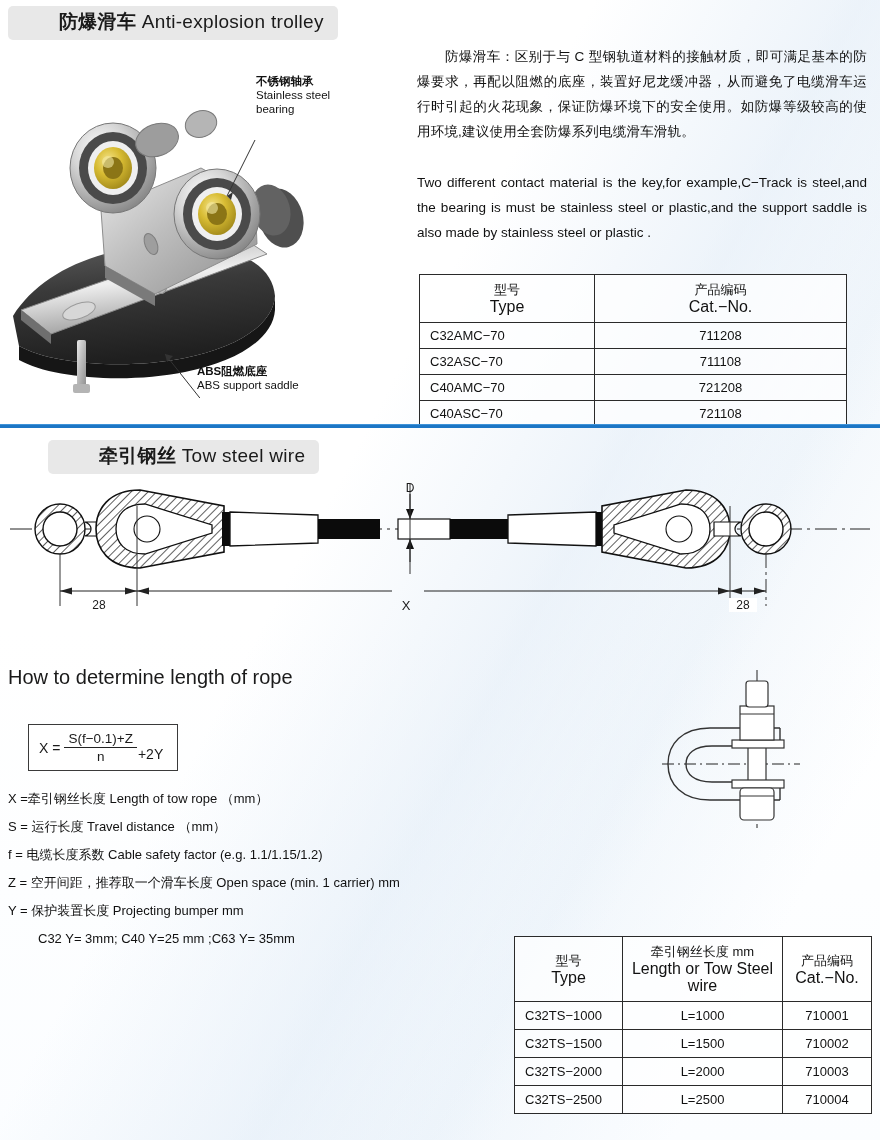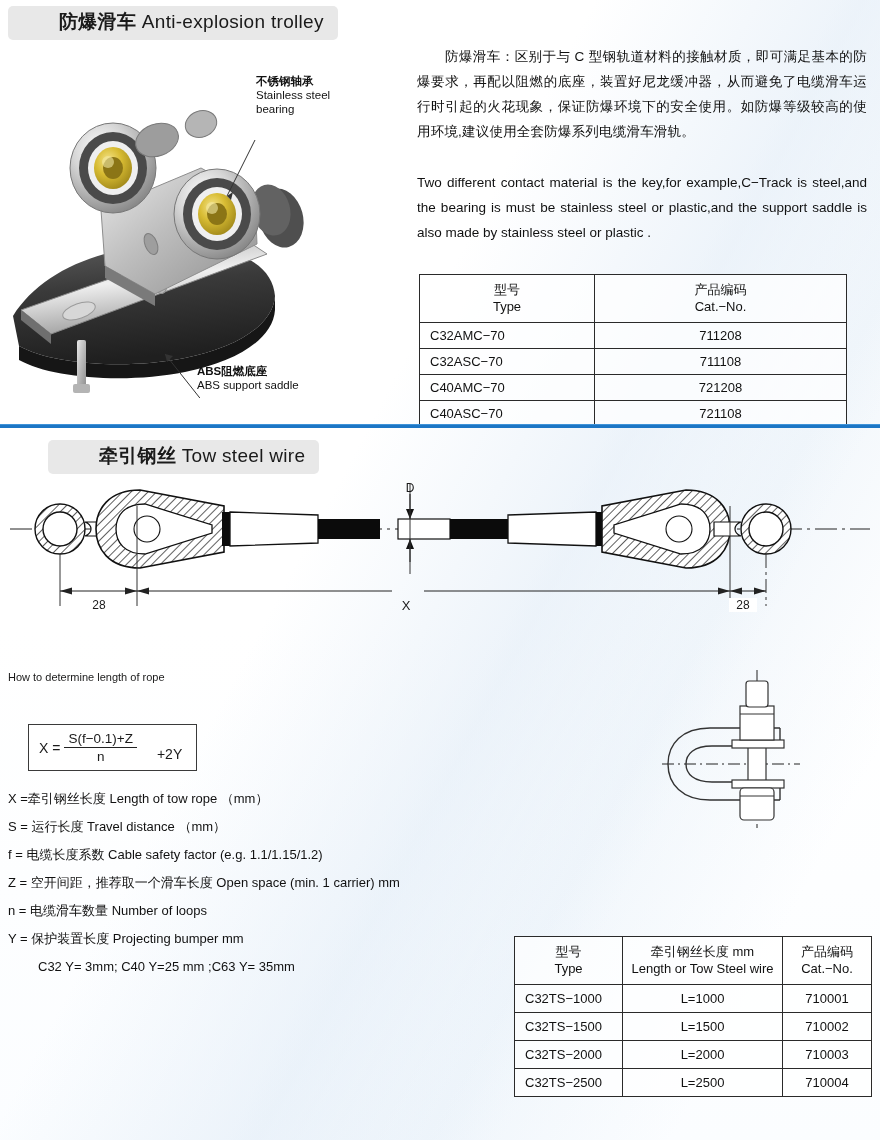--- a/index.html
+++ b/index.html
@@ -62,21 +62,21 @@
     font-size: 13px;
     color: #111;
     padding: 0;
   }
   table.spec th {
     text-align: center;
     line-height: 17px;
     padding: 6px 4px 7px;
   }
   table.spec th .cn { font-size: 13px; }
-  table.spec th .en { font-size: 13px; }
+  table.spec th .en { font-size: 16px; }
   table.spec td { text-align: center; height: 26px; }
   table.spec td.left { text-align: left; padding-left: 10px; }
 
   
   .callout-text {
     font-size: 11.5px;
     line-height: 14px;
     color: #111;
     white-space: nowrap;
   }
@@ -98,21 +98,21 @@
     vertical-align: middle;
     margin: 0 1px;
   }
   .frac .num { padding: 0 4px 1px; font-size: 13.5px; }
   .frac .den { border-top: 1px solid #222; padding: 1px 4px 0; font-size: 13.5px; width: 100%; text-align: center; }
 
   .deflist { font-size: 13px; line-height: 28px; color: #111; }
   .deflist .indent { padding-left: 30px; }
 
   .heading-cn { font-size: 14px; font-weight: 700; line-height: 20px; }
-  .heading-en { font-size: 11px; line-height: 22px; }
+  .heading-en { font-size: 20px; line-height: 22px; }
 </style>
 </head>
 <body>
 
 <div id="page">
 
   <div class="abs" style="left:8px; top:6px;">
     <div class="pill">
       <span class="cn">防爆滑车</span>
       <span>Anti-explosion trolley</span>
@@ -355,30 +355,29 @@
     <div class="heading-en">How to determine length of rope</div>
   </div>
 
   <div class="abs" style="left:28px; top:724px;">
     <div class="formula-box">
       <span style="margin-right:3px;">X =</span>
       <span class="frac">
         <span class="num">S(f−0.1)+Z</span>
         <span class="den">n</span>
       </span>
-      <span style="align-self:flex-end; padding-bottom:2px;margin-left:19px;">+2Y</span>
+      <span style="align-self:flex-end; padding-bottom:2px;">+2Y</span>
     </div>
   </div>
 
   <div class="abs deflist" style="left:8px; top:785px; width:470px;">
     <div>X =牵引钢丝长度 Length of tow rope （mm）</div>
     <div>S = 运行长度 Travel distance （mm）</div>
     <div>f = 电缆长度系数 Cable safety factor (e.g.  1.1/1.15/1.2)</div>
     <div>Z = 空开间距，推荐取一个滑车长度 Open space (min. 1 carrier) mm</div>
-    <div>n = 电缆滑车数量 Number of loops</div>
     <div>Y = 保护装置长度 Projecting bumper mm</div>
     <div class="indent">C32 Y= 3mm; C40 Y=25 mm ;C63 Y= 35mm</div>
   </div>
 
   <div class="abs" style="left:660px; top:668px; width:180px; height:200px;">
     <svg width="180" height="200" viewBox="0 0 180 200">
 
       <line x1="97" y1="2" x2="97" y2="160" stroke="#222" stroke-width="1" stroke-dasharray="12,4,2,4"></line>
 
       <line x1="2" y1="96" x2="140" y2="96" stroke="#222" stroke-width="1" stroke-dasharray="12,4,2,4"></line>

